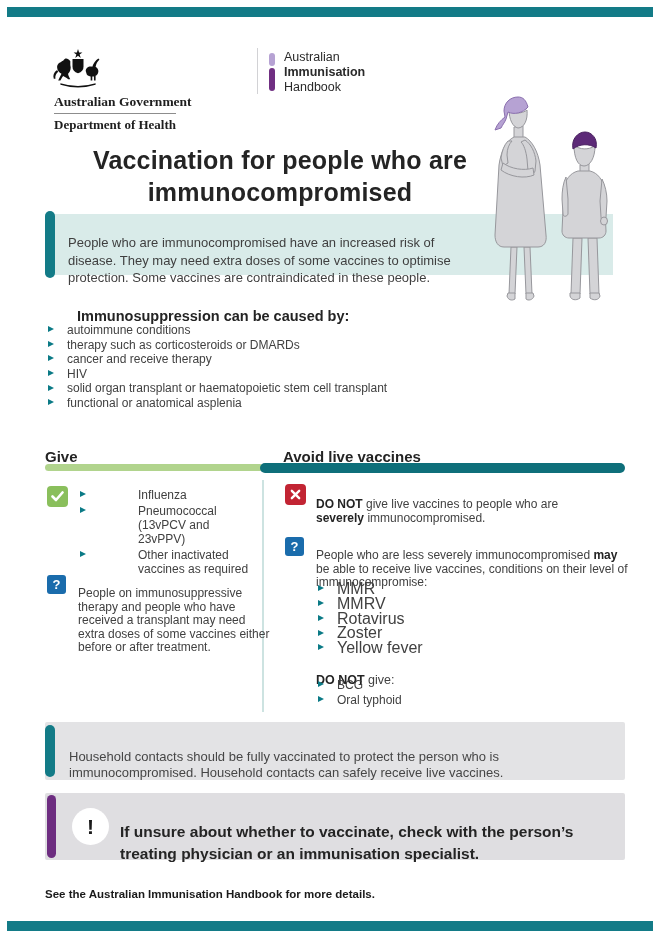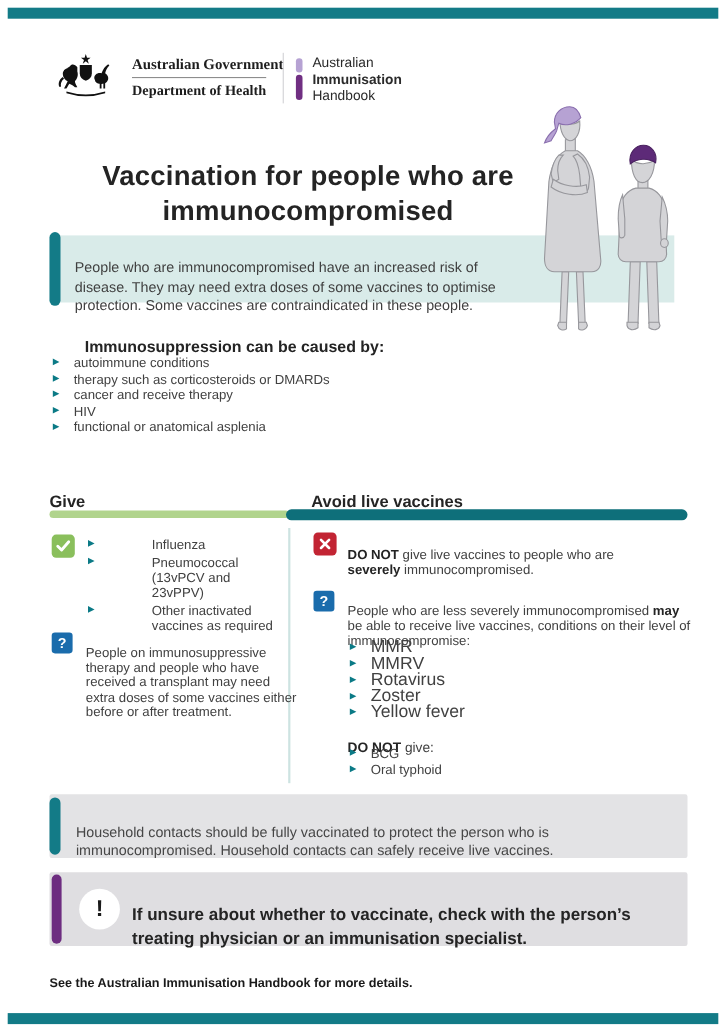--- a/index.html
+++ b/index.html
@@ -10,21 +10,21 @@
     --fig-gray:#d4d4d7; --fig-stroke:#97979c;
   }
   html,body{margin:0;padding:0;background:#fff;}
   .page{position:relative;width:660px;height:933px;background:#fff;overflow:hidden;
         font-family:"Liberation Sans",sans-serif;color:var(--text-body);}
   .accent-bar{position:absolute;left:7px;width:646px;height:10px;background:var(--teal);}
   .accent-bar.top{top:7px}
   .accent-bar.bottom{top:921px}
 
   
-  .header{position:absolute;top:46px;left:45px;display:flex;align-items:center;}
+  .header{position:absolute;top:46px;left:45px;display:flex;flex-direction:column;}
   .crest svg{display:block;}
   .gov-text{margin-left:9px;}
   .gov-name{font-family:"Liberation Serif",serif;font-weight:bold;font-size:13.5px;color:#1e1e1e;white-space:nowrap;}
   .gov-rule{border:none;border-top:1px solid #8d8d8d;margin:3px 0;width:122px;}
   .gov-dept{font-family:"Liberation Serif",serif;font-weight:bold;font-size:13px;color:#1e1e1e;white-space:nowrap;}
   .header-divider{position:absolute;left:257px;top:48px;height:46px;width:1px;background:#d2d2d5;}
   .handbook{position:absolute;left:269px;top:50px;display:flex;}
   .handbook-bar{display:flex;flex-direction:column;margin-top:3px;}
   .handbook-bar .seg1{width:6px;height:13px;border-radius:3px;background:var(--purple-light);}
   .handbook-bar .seg2{width:6px;height:23px;border-radius:3px;background:var(--purple-dark);margin-top:2px;}
@@ -184,20 +184,24 @@
     <li>
         <span class="tri"></span>
         <span>cancer and receive therapy</span>
       </li>
     <li>
         <span class="tri"></span>
         <span>HIV</span>
       </li>
     <li>
         <span class="tri"></span>
+        <span>solid organ transplant or haematopoietic stem cell transplant</span>
+      </li>
+    <li>
+        <span class="tri"></span>
         <span>functional or anatomical asplenia</span>
       </li>
   </ul>
 
   <h2 class="col-head give">Give</h2>
   <h2 class="col-head avoid">Avoid live vaccines</h2>
   <div class="bar-green"></div>
   <div class="bar-teal"></div>
   <div class="col-divider"></div>
 

